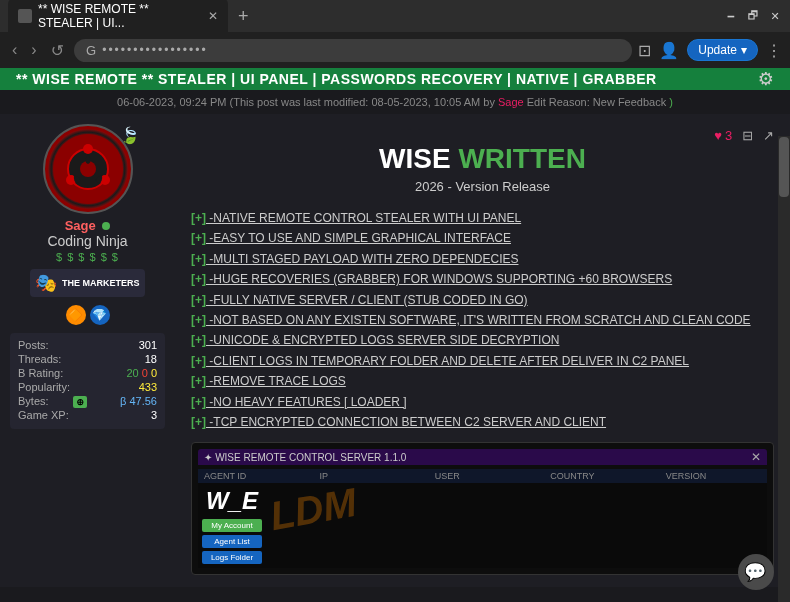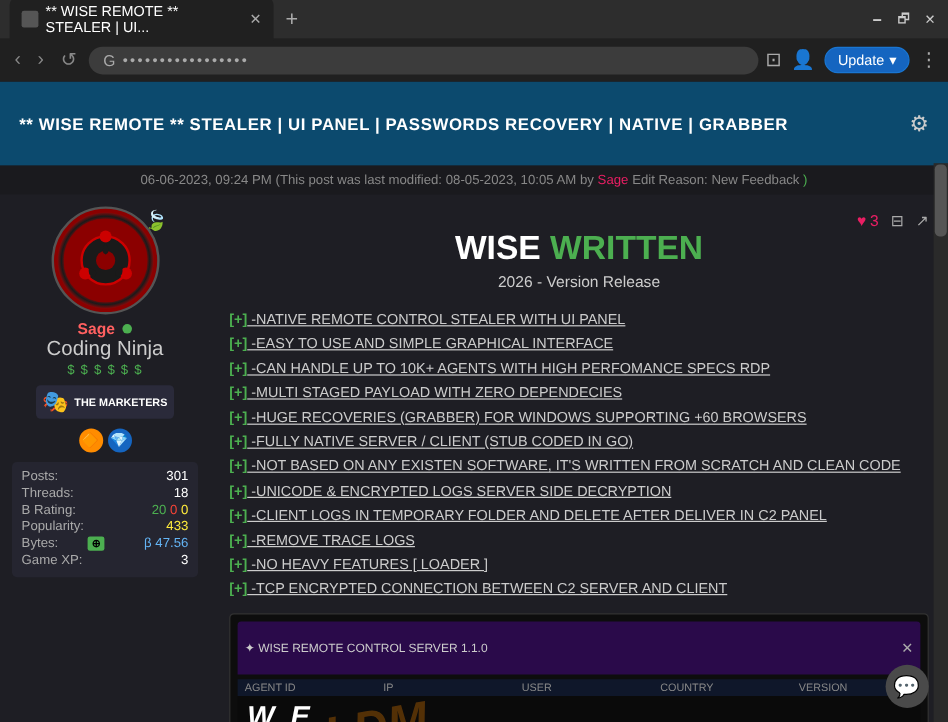--- a/index.html
+++ b/index.html
@@ -22,38 +22,38 @@
     .url-bar { flex: 1; background: #3c3c3c; border-radius: 16px; padding: 4px 12px; display: flex; align-items: center; gap: 6px; }
     .url-dots { color: #aaa; font-size: 12px; letter-spacing: 2px; }
     .nav-icons { display: flex; align-items: center; gap: 8px; }
     .nav-icon { color: #aaa; font-size: 16px; cursor: pointer; }
     .update-btn { background: #1565c0; color: #fff; border: 1px solid #1976d2; border-radius: 12px; padding: 3px 10px; font-size: 12px; cursor: pointer; display: flex; align-items: center; gap: 4px; }
 
     
     .page-content { width: 790px; height: 534px; background: #1a1a1e; overflow: hidden; position: relative; }
 
     
-    .site-header { background: #0c4a6e; padding: 24px 16px; display: flex; align-items: center; justify-content: space-between; }
+    .site-header { background: #15803d; padding: 0 16px; display: flex; align-items: center; justify-content: space-between; }
     .site-header-title { color: #fff; font-size: 14px; font-weight: bold; letter-spacing: 0.5px; }
     .gear-icon { color: #ccc; font-size: 18px; cursor: pointer; }
 
     
     .post-meta { text-align: center; color: #888; font-size: 11px; padding: 6px; background: #1a1a1e; }
 
     
     .main-layout { display: flex; gap: 0; background: #1e1e24; }
 
     
     .sidebar { width: 175px; flex-shrink: 0; padding: 10px; background: #1e1e24; }
     .avatar-container { display: flex; flex-direction: column; align-items: center; margin-bottom: 8px; }
     .avatar-img { width: 90px; height: 90px; border-radius: 50%; background: #8b0000; border: 2px solid #555; display: flex; align-items: center; justify-content: center; overflow: hidden; position: relative; }
     .sharingan { width: 80px; height: 80px; border-radius: 50%; background: radial-gradient(circle at center, #8b0000 20%, #cc0000 40%, #1a1a1a 45%, #cc0000 55%, #1a1a1a 65%, #cc0000 75%, #8b0000 100%); display: flex; align-items: center; justify-content: center; }
     .username { color: #ff6060; font-size: 13px; font-weight: bold; text-align: center; margin-top: 4px; }
     .user-dot { display: inline-block; width: 8px; height: 8px; background: #4caf50; border-radius: 50%; margin-left: 3px; }
-    .user-title { color: #ccc; font-size: 17px; text-align: center; }
+    .user-title { color: #ccc; font-size: 14px; text-align: center; }
     .money { color: #4caf50; font-size: 11px; text-align: center; letter-spacing: 1px; margin: 2px 0; }
     .org-badge { background: #2a2a3a; border-radius: 4px; padding: 3px 6px; margin: 4px 0; display: flex; align-items: center; gap: 4px; }
     .org-logo { font-size: 18px; }
     .badges { display: flex; gap: 4px; margin-top: 4px; justify-content: center; }
     .badge { width: 20px; height: 20px; border-radius: 50%; display: flex; align-items: center; justify-content: center; font-size: 12px; }
     .badge-orange { background: #ff8c00; }
     .badge-blue { background: #1565c0; }
 
     .user-stats { background: #252530; border-radius: 4px; padding: 6px 8px; margin-top: 6px; font-size: 11px; }
     .stat-row { display: flex; justify-content: space-between; margin-bottom: 2px; color: #aaa; }
@@ -68,21 +68,21 @@
     .post-title { text-align: center; font-size: 28px; font-weight: bold; color: #fff; margin-bottom: 4px; }
     .post-title .green { color: #4caf50; }
     .post-subtitle { text-align: center; color: #ccc; font-size: 13px; margin-bottom: 14px; }
     .feature-list { list-style: none; font-size: 12px; line-height: 1.7; }
     .feature-list li { color: #e0e0e0; }
     .feature-list .bracket { color: #4caf50; font-weight: bold; }
     .feature-list .dash { color: #ccc; text-decoration: underline; }
 
     
     .screenshot-preview { margin-top: 10px; background: #0d0d0d; border: 1px solid #333; border-radius: 4px; padding: 6px; width: 100%; }
-    .preview-titlebar { display: flex; align-items: center; justify-content: space-between; background: #2a0a4a; padding: 15px 6px; border-radius: 3px 3px 0 0; margin-bottom: 4px; }
+    .preview-titlebar { display: flex; align-items: center; justify-content: space-between; background: #2a0a4a; padding: 1px 6px; border-radius: 3px 3px 0 0; margin-bottom: 4px; }
     .preview-title { color: #ccc; font-size: 10px; }
     .preview-close { color: #aaa; font-size: 12px; }
     .preview-table-header { display: flex; gap: 20px; font-size: 9px; color: #888; padding: 2px 6px; background: #0f172a; }
     .preview-col { flex: 1; text-align: left; text-transform: uppercase; }
     .preview-body { display: flex; gap: 8px; padding: 4px; min-height: 60px; background: #0a0a0a; }
     .preview-sidebar { width: 60px; }
     .preview-logo { color: #fff; font-size: 24px; font-weight: bold; text-align: center; font-style: italic; }
     .preview-buttons { display: flex; flex-direction: column; gap: 3px; margin-top: 4px; }
     .preview-btn { background: #4caf50; color: #fff; font-size: 8px; padding: 2px 4px; border-radius: 2px; text-align: center; cursor: pointer; }
     .preview-btn.blue { background: #1565c0; }
@@ -244,21 +244,20 @@
 
       <div class="post-title">
         <span>WISE</span>
         <span class="green">WRITTEN</span>
       </div>
       <div class="post-subtitle">2026 - Version Release</div>
 
       <ul class="feature-list" id="feature-list">
       <li><span class="bracket">[+]</span><span class="dash"> -NATIVE REMOTE CONTROL STEALER WITH UI PANEL</span></li>
           <li><span class="bracket">[+]</span><span class="dash"> -EASY TO USE AND SIMPLE GRAPHICAL INTERFACE</span></li>
-          <li><span class="bracket">[+]</span><span class="dash"> -CAN HANDLE UP TO 10K+ AGENTS WITH HIGH PERFOMANCE SPECS RDP</span></li>
           <li><span class="bracket">[+]</span><span class="dash"> -MULTI STAGED PAYLOAD WITH ZERO DEPENDECIES</span></li>
           <li><span class="bracket">[+]</span><span class="dash"> -HUGE RECOVERIES (GRABBER) FOR WINDOWS SUPPORTING +60 BROWSERS</span></li>
           <li><span class="bracket">[+]</span><span class="dash"> -FULLY NATIVE SERVER / CLIENT (STUB CODED IN GO)</span></li>
           <li><span class="bracket">[+]</span><span class="dash"> -NOT BASED ON ANY EXISTEN SOFTWARE, IT'S WRITTEN FROM SCRATCH AND CLEAN CODE</span></li>
           <li><span class="bracket">[+]</span><span class="dash"> -UNICODE  &amp; ENCRYPTED LOGS SERVER SIDE DECRYPTION</span></li>
           <li><span class="bracket">[+]</span><span class="dash"> -CLIENT LOGS IN TEMPORARY FOLDER AND DELETE AFTER DELIVER IN C2 PANEL</span></li>
           <li><span class="bracket">[+]</span><span class="dash"> -REMOVE TRACE LOGS</span></li>
           <li><span class="bracket">[+]</span><span class="dash"> -NO HEAVY FEATURES [ LOADER ]</span></li>
           <li><span class="bracket">[+]</span><span class="dash"> -TCP ENCRYPTED CONNECTION BETWEEN C2 SERVER AND CLIENT</span></li>
         </ul>

